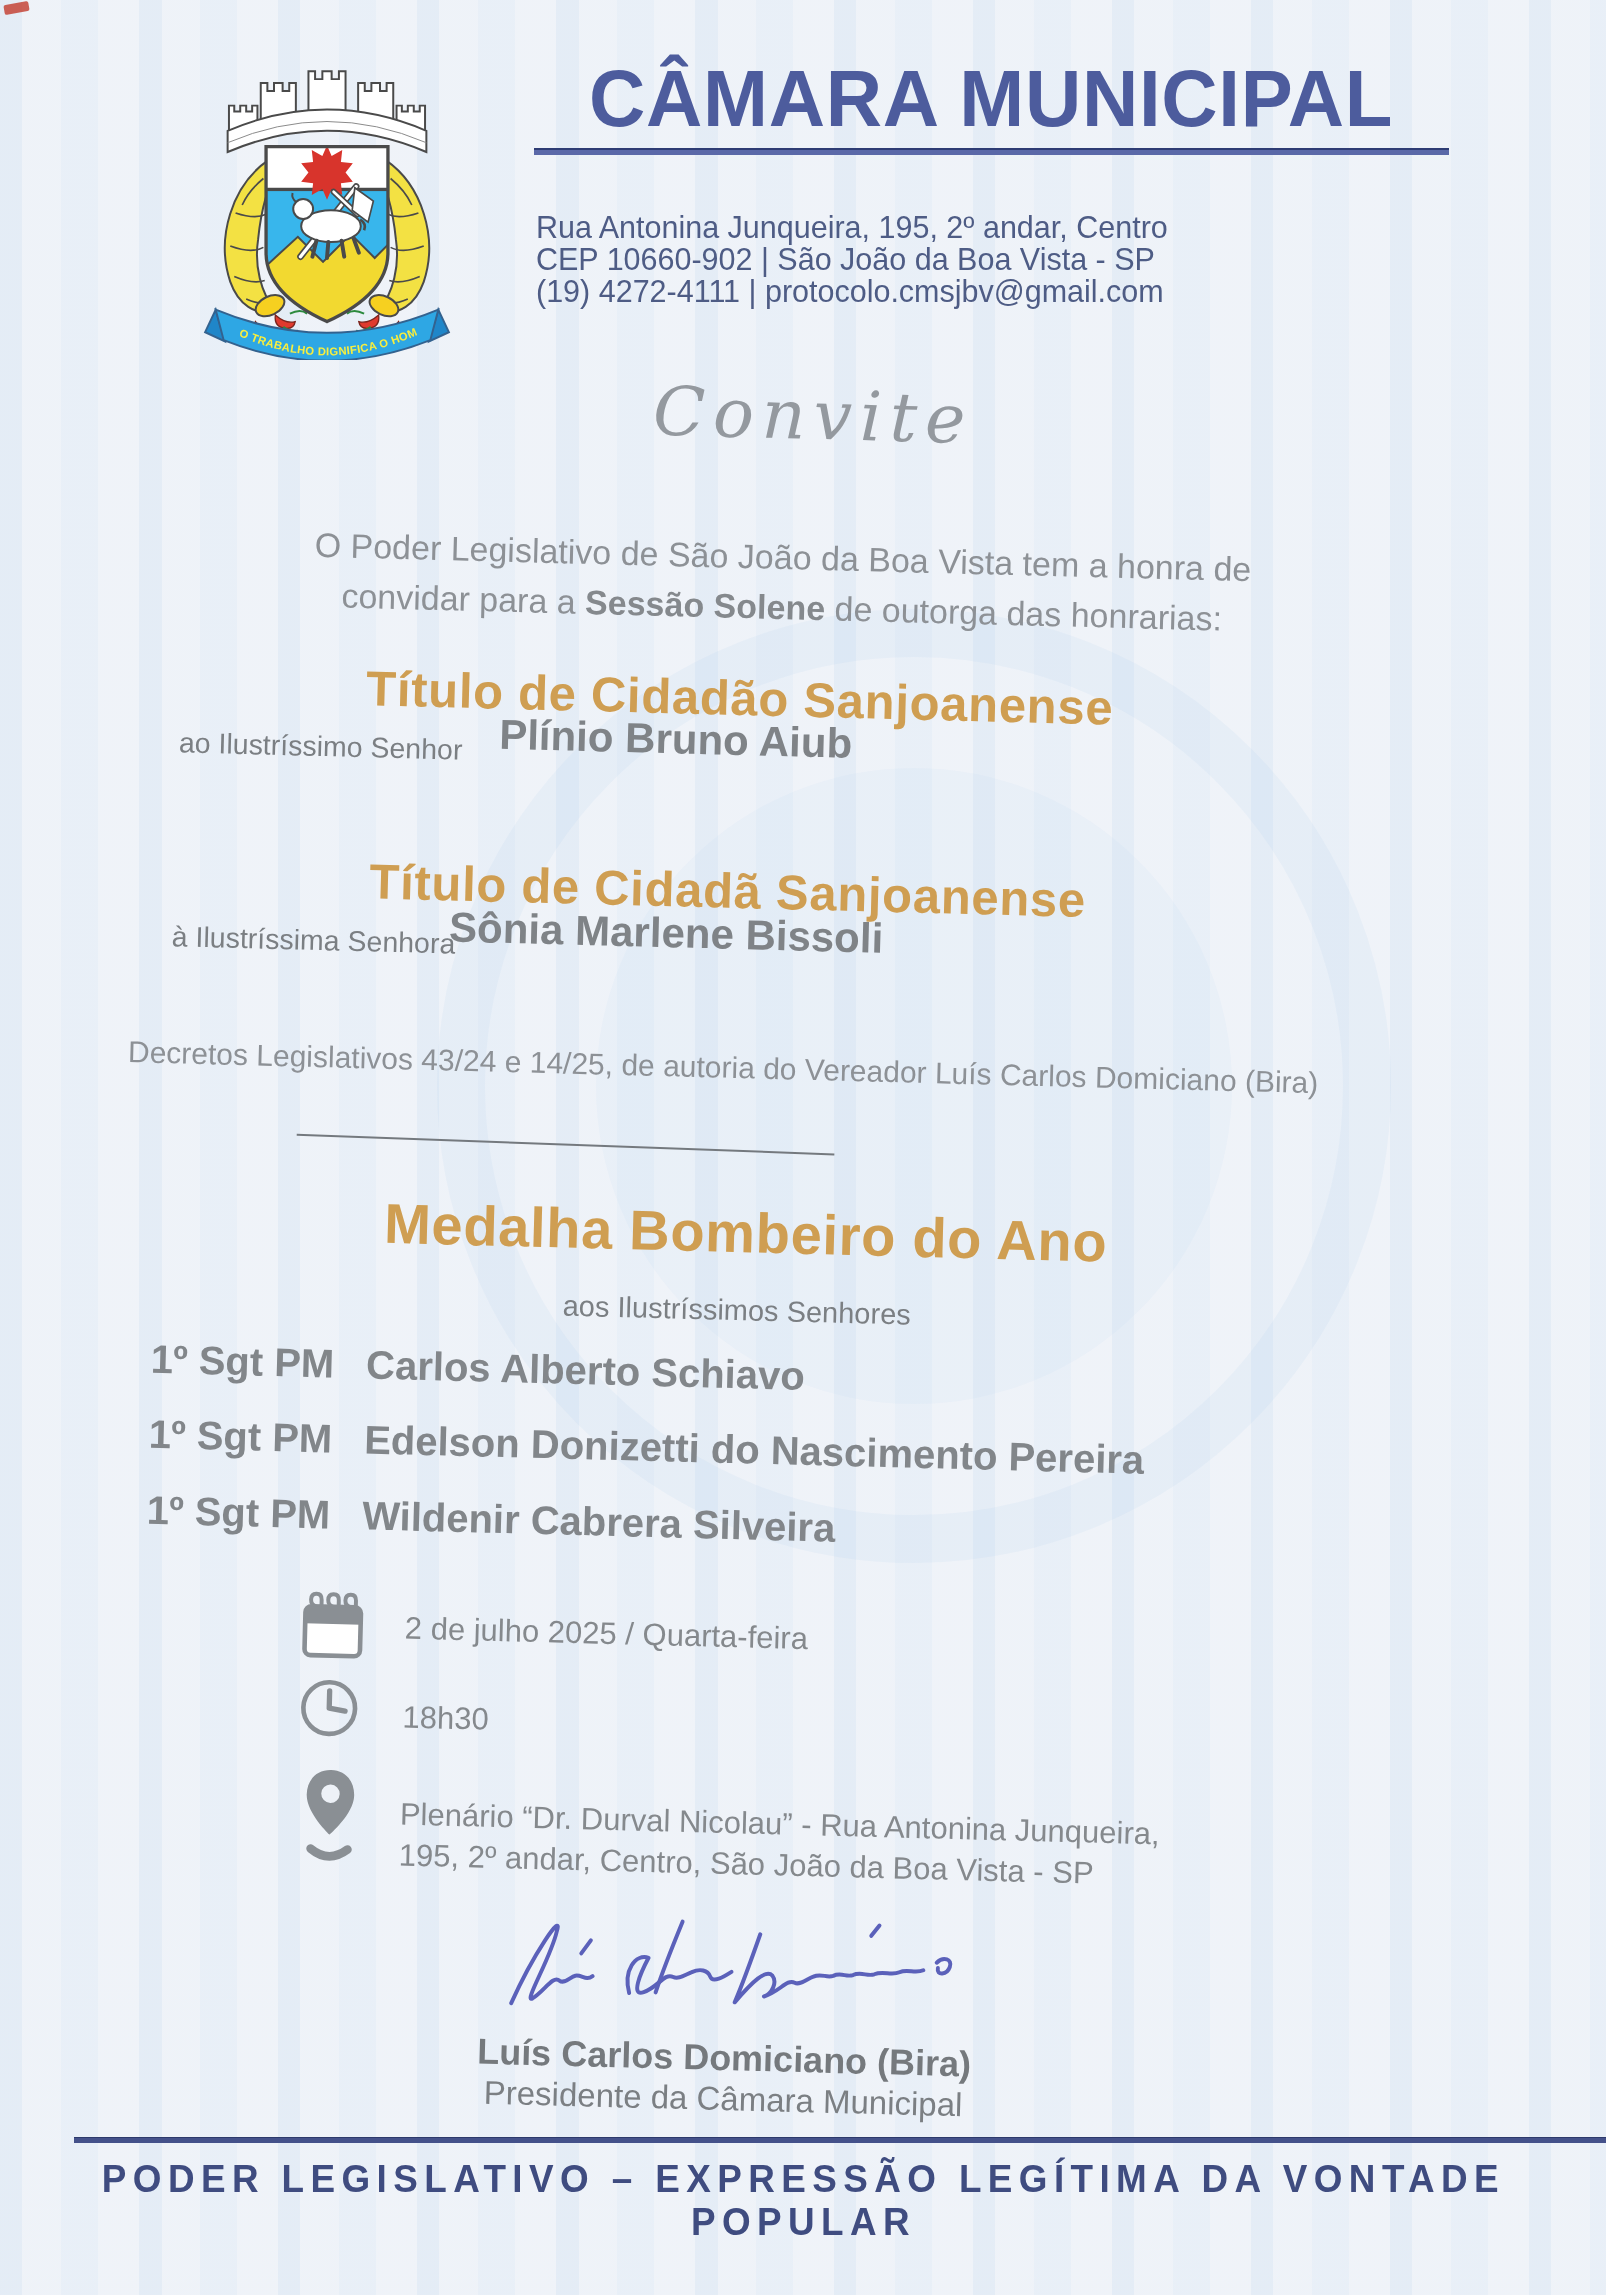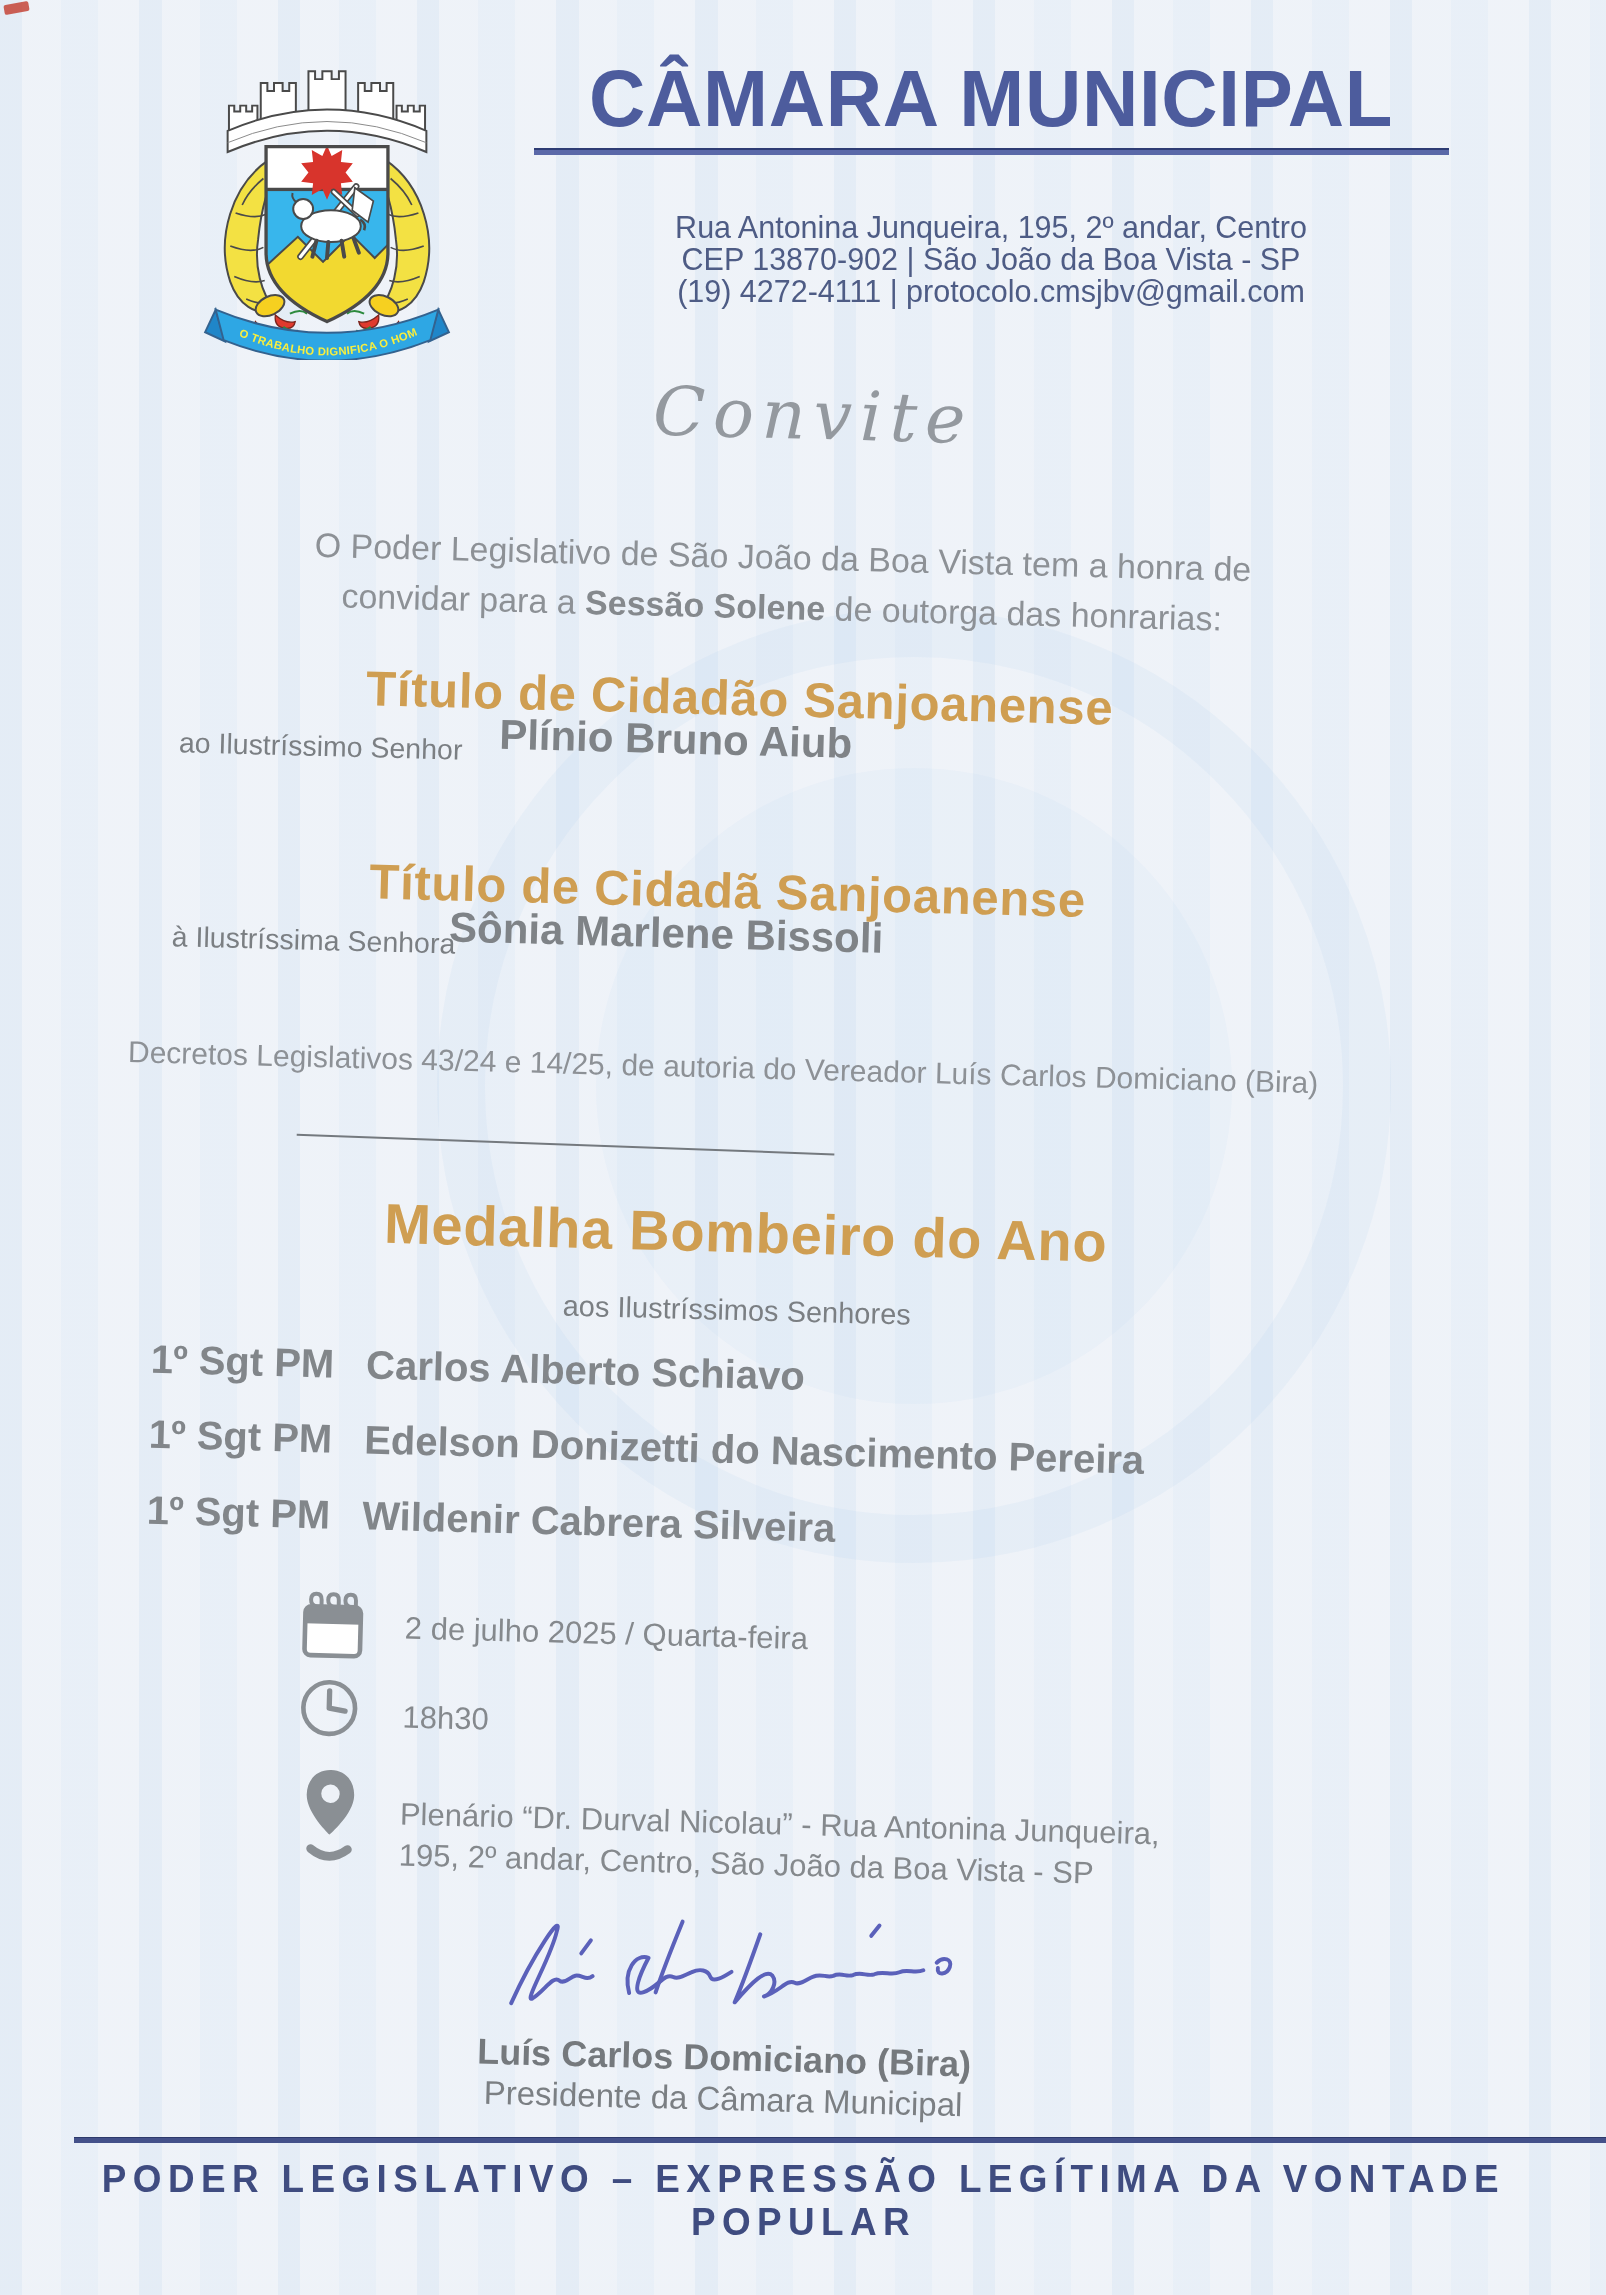--- a/index.html
+++ b/index.html
@@ -24,21 +24,21 @@
 
   
   .crest { position:absolute; left:197px; top:46px; width:260px; height:314px; }
   .org-title{
     position:absolute; left:530px; top:56px; width:922px; text-align:center;
     font-size:78px; font-weight:bold; color:#4d5c9d; letter-spacing:0.7px; line-height:1.1;
     transform:scaleY(1.02);
   }
   .org-underline{ position:absolute; left:534px; top:148px; width:915px; height:7.3px;
     background:linear-gradient(#2e3c74 0 2px,#5a68a8 2px 100%); }
-  .address{ position:absolute; left:536px; top:211px; width:910px; text-align:center;
+  .address{ position:absolute; left:536px; top:211px; width:910px; 
     font-size:30.5px; line-height:32px; color:#4e5c85; }
 
   
   .tilted{ position:absolute; left:0; top:358px; width:1607px; height:1841px;
     transform:rotate(1.5deg); transform-origin:172px 0px; }
 
   .script-title{ position:absolute; left:503px; top:1.3px; width:623px; text-align:center;
     font-family:"DejaVu Serif", serif; font-style:italic; font-size:68px;
     letter-spacing:8px; color:#94999f; }
   .intro{ position:absolute; left:159px; top:158px; width:1258px; text-align:center;
@@ -166,21 +166,21 @@
         <textPath xlink:href="#mottoArc" href="#mottoArc" startOffset="50%" text-anchor="middle">SÓ O TRABALHO DIGNIFICA O HOMEM</textPath>
       </text>
     </g>
   </svg>
 
   <div class="org-title">CÂMARA MUNICIPAL</div>
   <div class="org-underline"></div>
 
   <div class="address">
     <div>Rua Antonina Junqueira, 195, 2º andar, Centro</div>
-    <div>CEP 13870-902 | São João da Boa Vista - SP</div>
+    <div>CEP 10660-902 | São João da Boa Vista - SP</div>
     <div>(19) 4272-4111 | protocolo.cmsjbv@gmail.com</div>
   </div>
 
   <div class="tilted">
 
     <div class="script-title">Convite</div>
 
     <div class="intro">
       <div>O Poder Legislativo de São João da Boa Vista tem a honra de</div>
       <div><span>convidar para a </span><b>Sessão Solene</b><span> de outorga das honrarias:</span></div>

